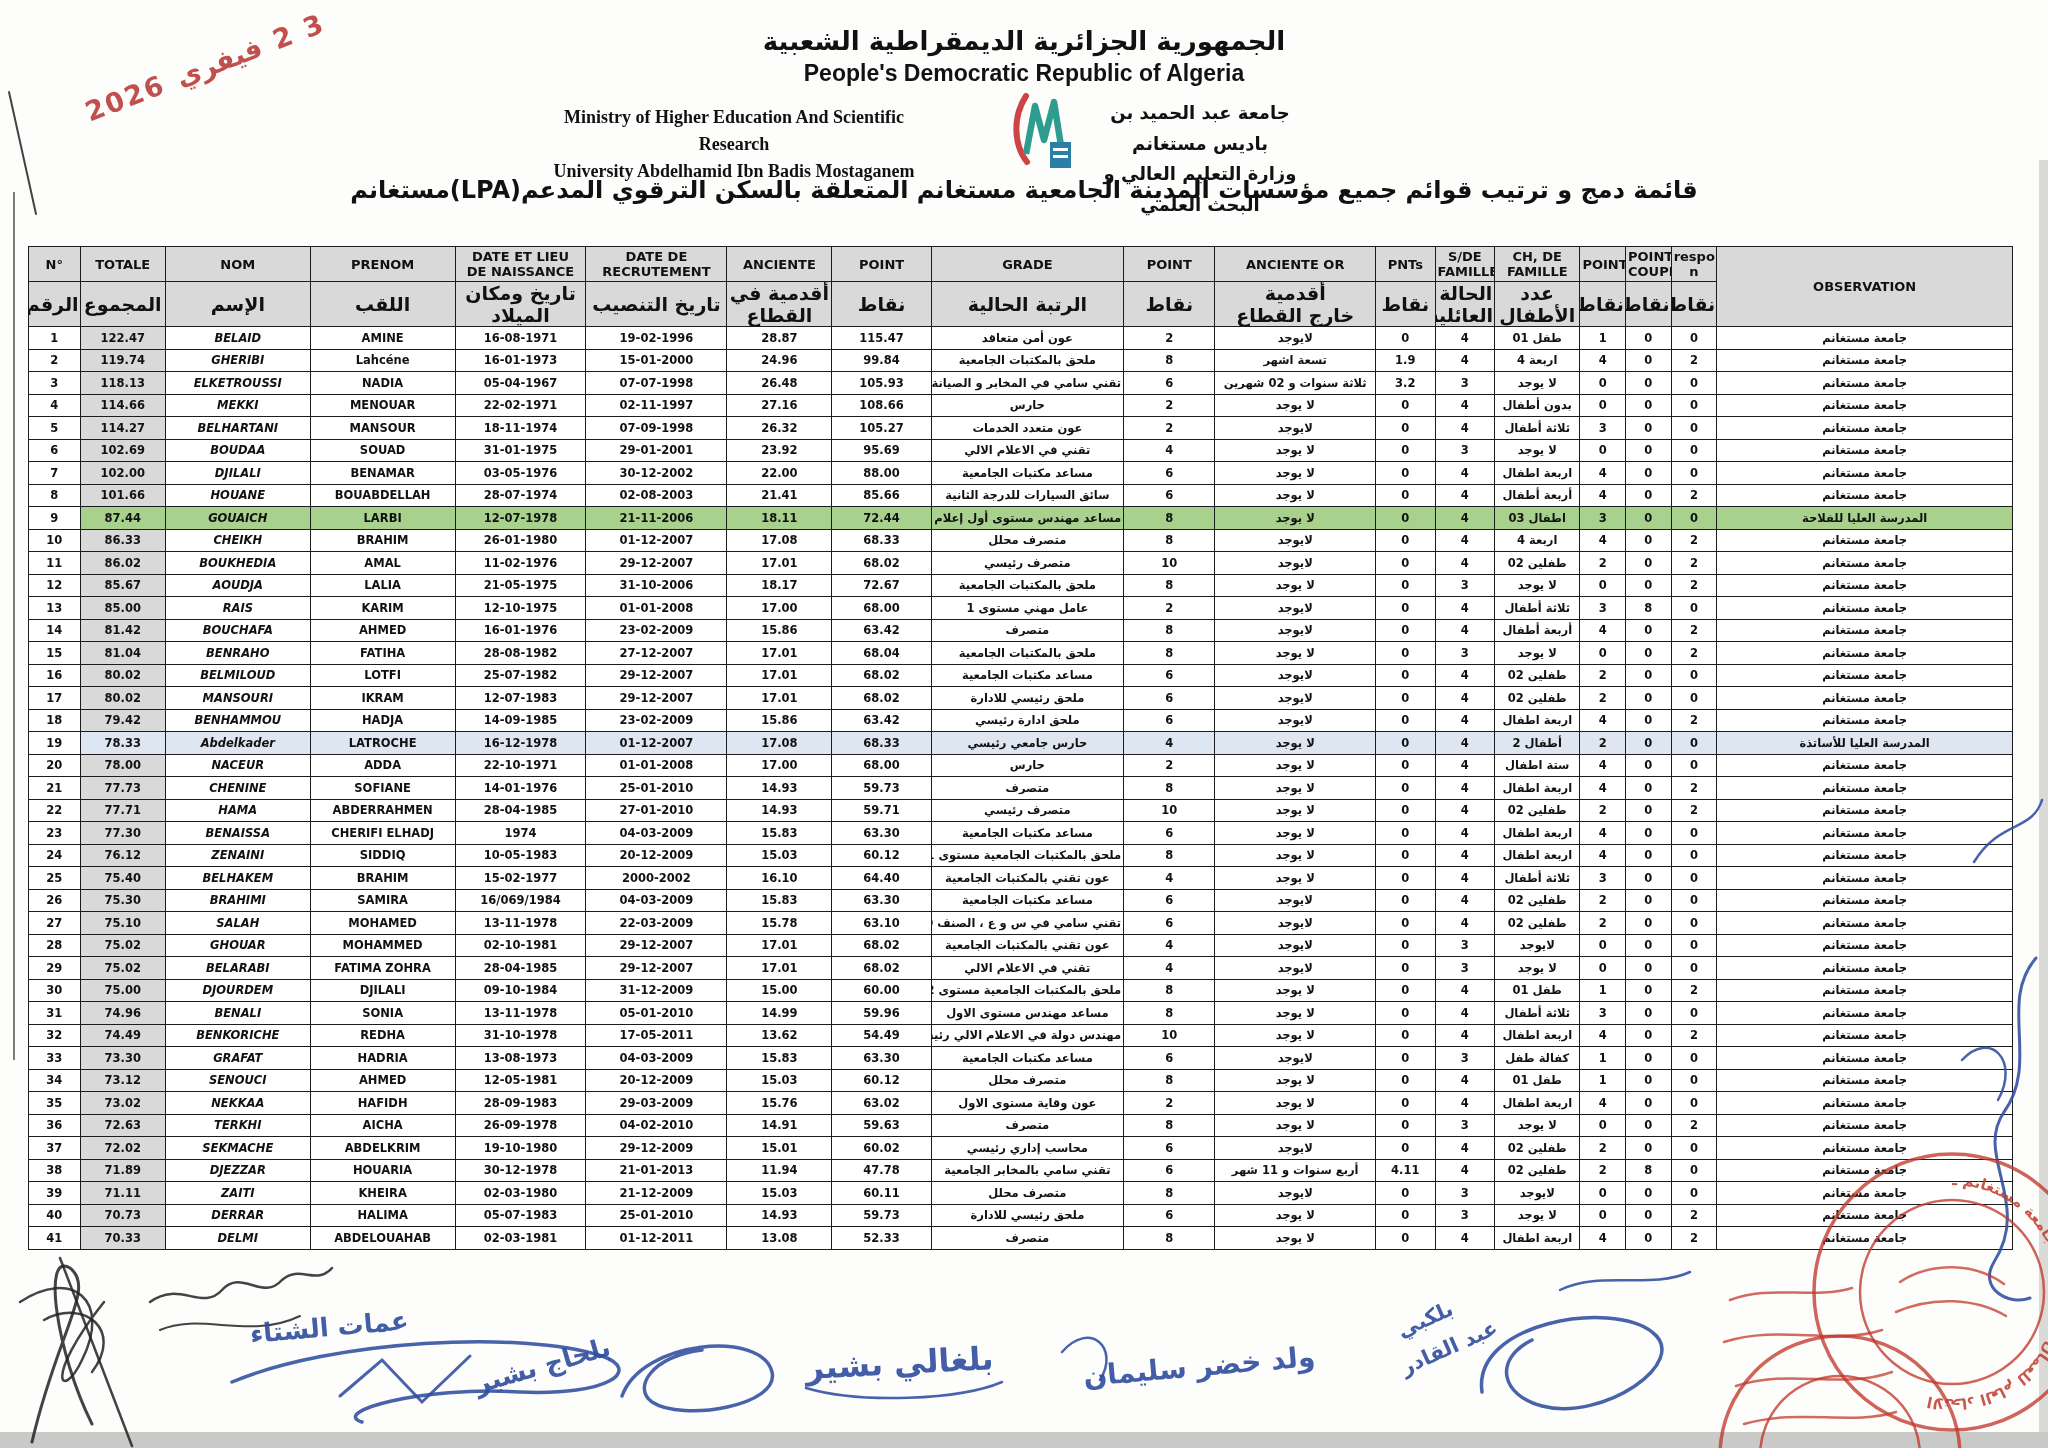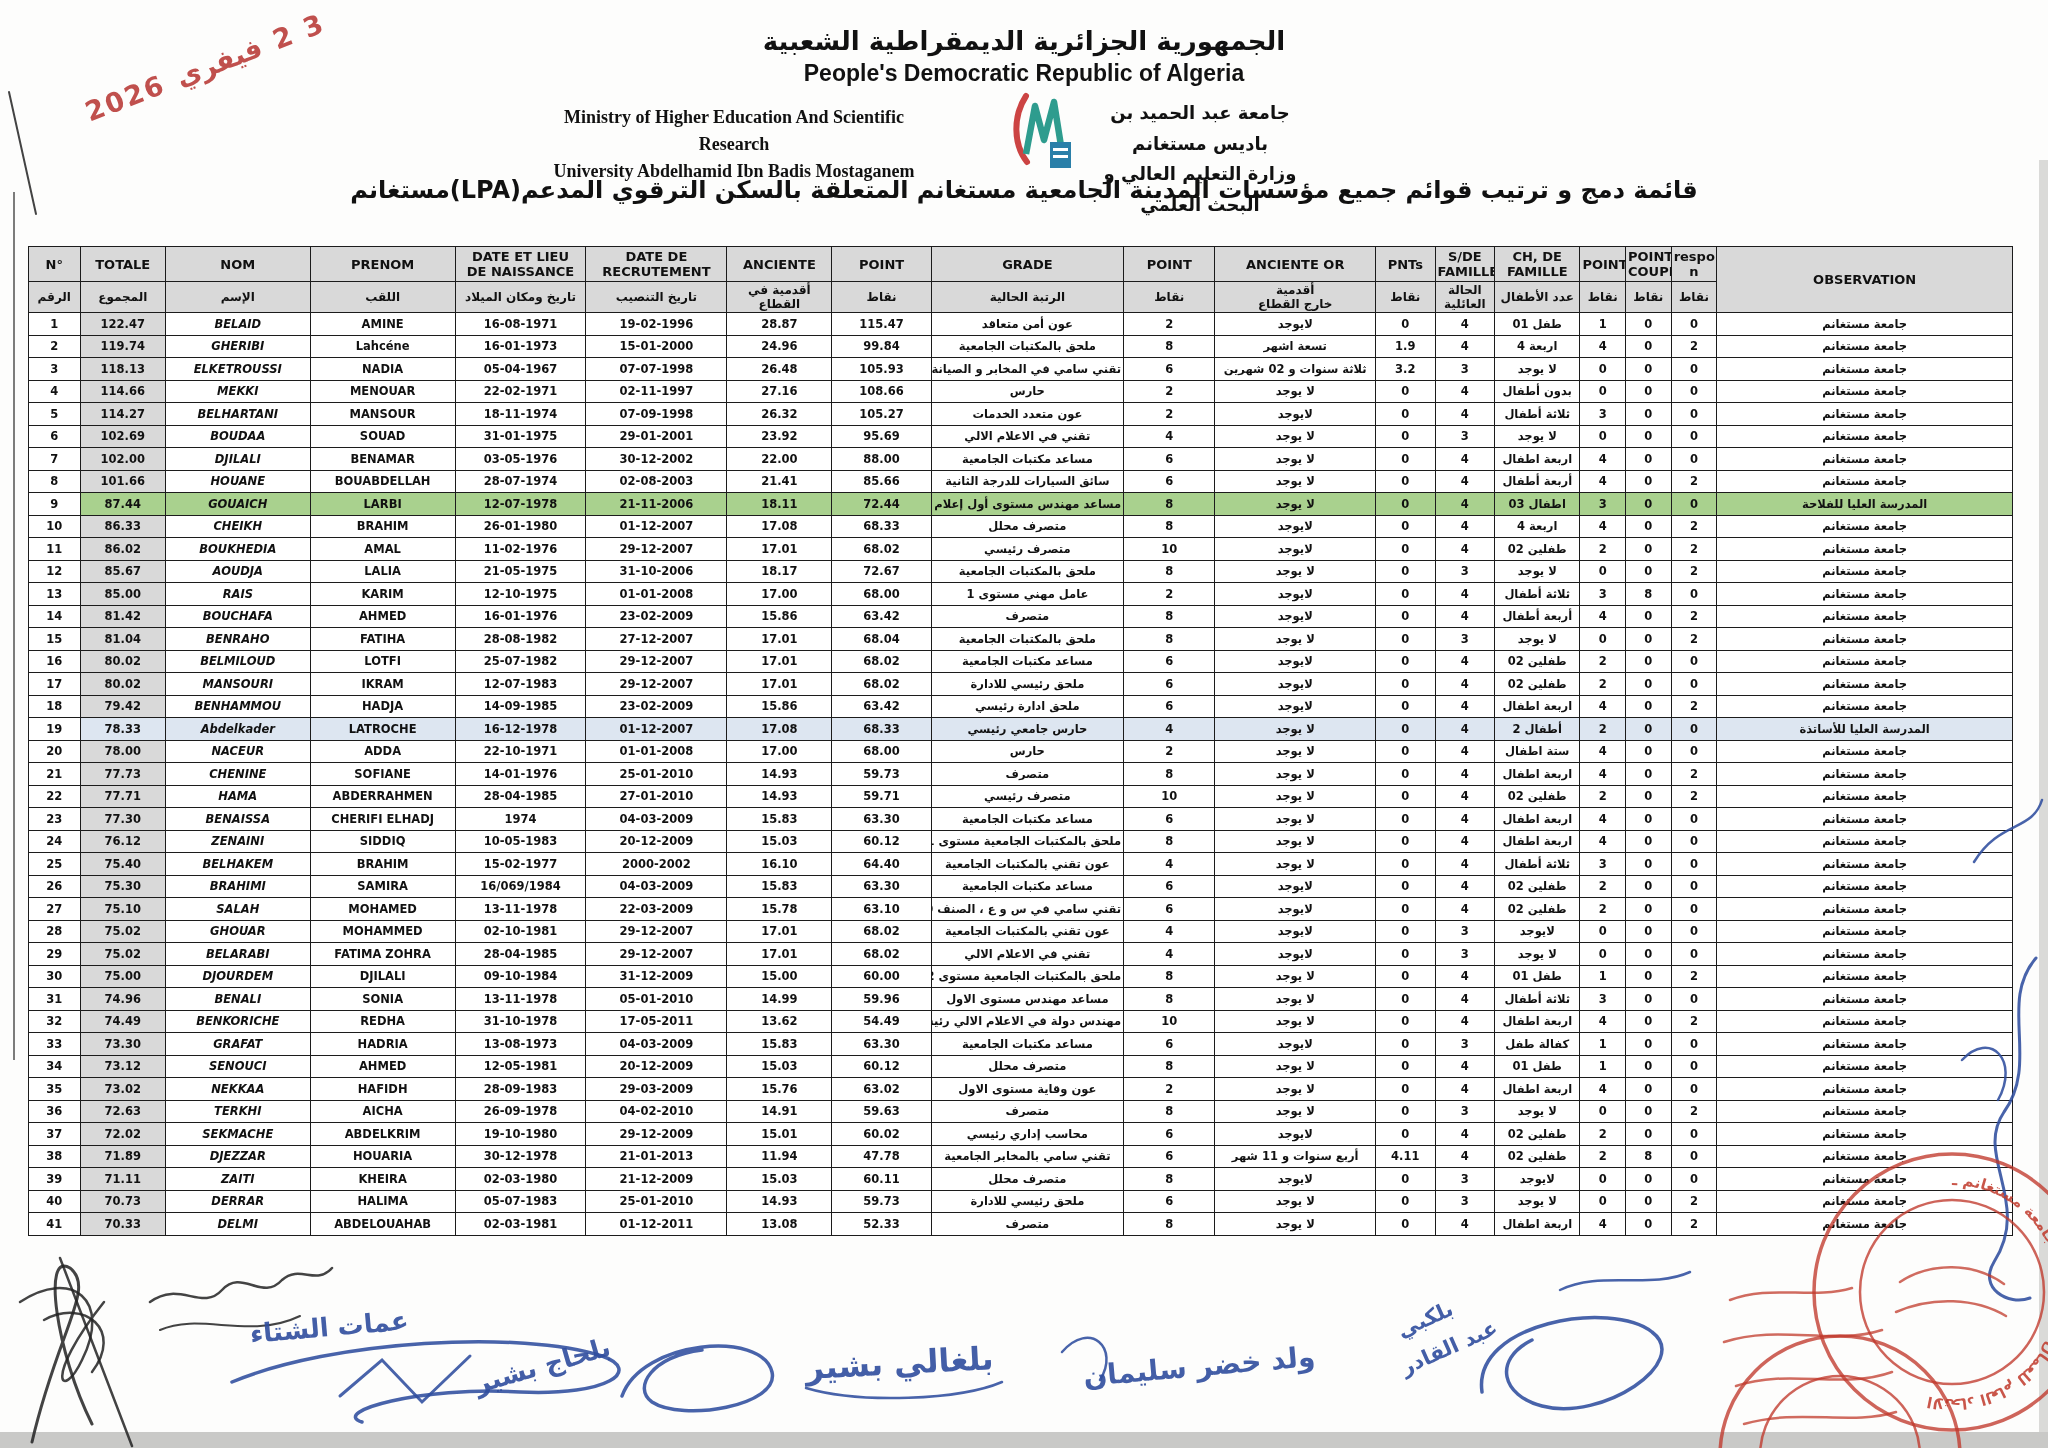--- a/index.html
+++ b/index.html
@@ -22,21 +22,21 @@
   #stamp-date{position:absolute;left:78px;top:52px;transform:rotate(-21deg);color:#c0504d;
               font-size:27px;font-weight:bold;display:flex;gap:14px;letter-spacing:2px;}
 
   
   #list-table{position:absolute;left:28px;top:246px;width:1985px;border-collapse:collapse;
               table-layout:fixed;background:#fff;}
   #list-table th,#list-table td{border:1px solid #1c1c1c;overflow:hidden;padding:0 2px;}
   #list-table thead th{background:#d9d9d9;font-weight:bold;text-align:center;
                        white-space:pre-line;vertical-align:middle;}
   tr.fr th{height:34px;font-size:13px;font-family:"DejaVu Sans",sans-serif;}
-  tr.arh th{height:30px;font-size:12px;direction:rtl;margin-left:16px;}
+  tr.arh th{height:30px;font-size:19px;direction:rtl;margin-left:16px;}
   #list-table tbody td{height:21.5px;font-size:11.5px;font-weight:bold;text-align:center;
                        white-space:nowrap;line-height:1.05;}
   td.c1{background:#d9d9d9;}
   td.c2{text-align:left;padding-left:5px;font-style:italic;}
   td.c8,td.c10,td.c13,td.c17{direction:rtl;font-size:12px;}
   tr.hl-green td:not(.c0){background:#a9d18e !important;margin-top:45px;}
   tr.hl-blue  td:not(.c0){background:#dde6f1 !important;margin-top:39px;}
   col.w0{width:2.6%}col.w1{width:4.3%}col.w2{width:7.3%}col.w3{width:7.3%}
   col.w4{width:6.6%}col.w5{width:7.1%}col.w6{width:5.3%}col.w7{width:5.0%}
   col.w8{width:9.7%}col.w9{width:4.6%}col.w10{width:8.1%}col.w11{width:3.0%}

